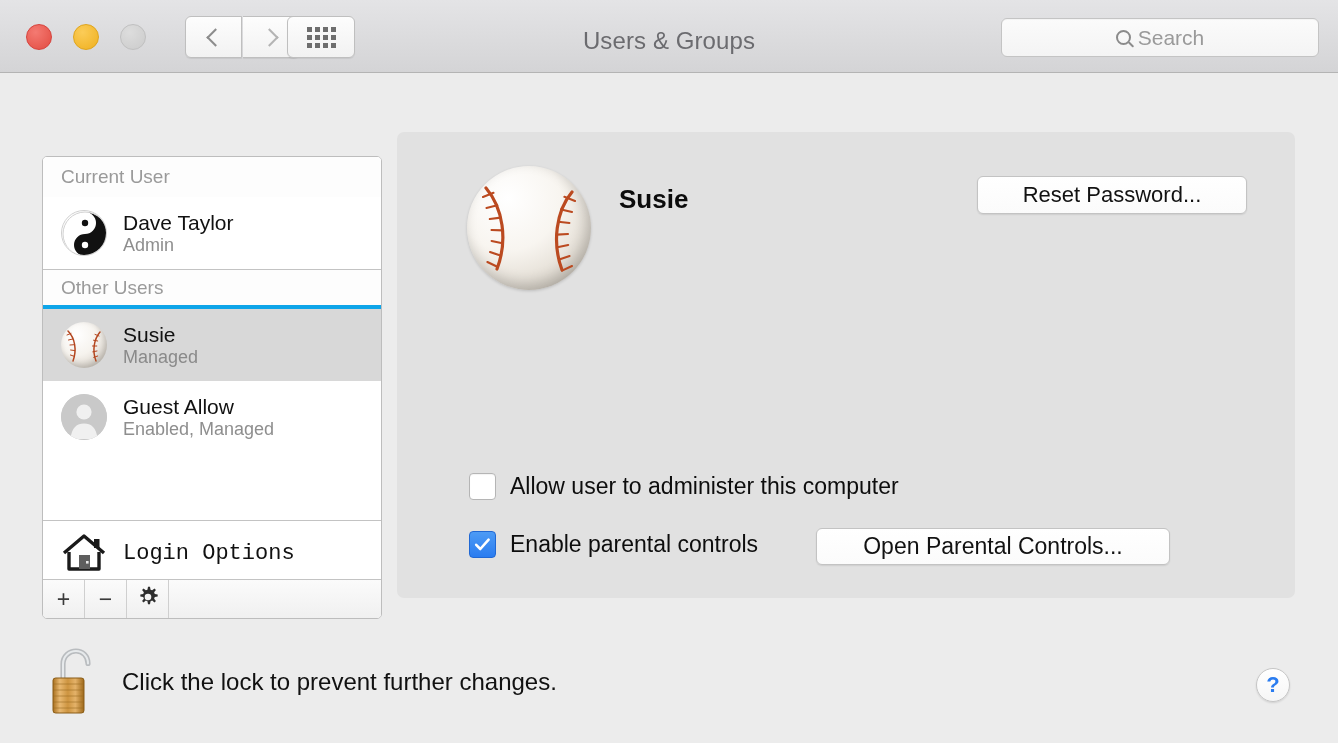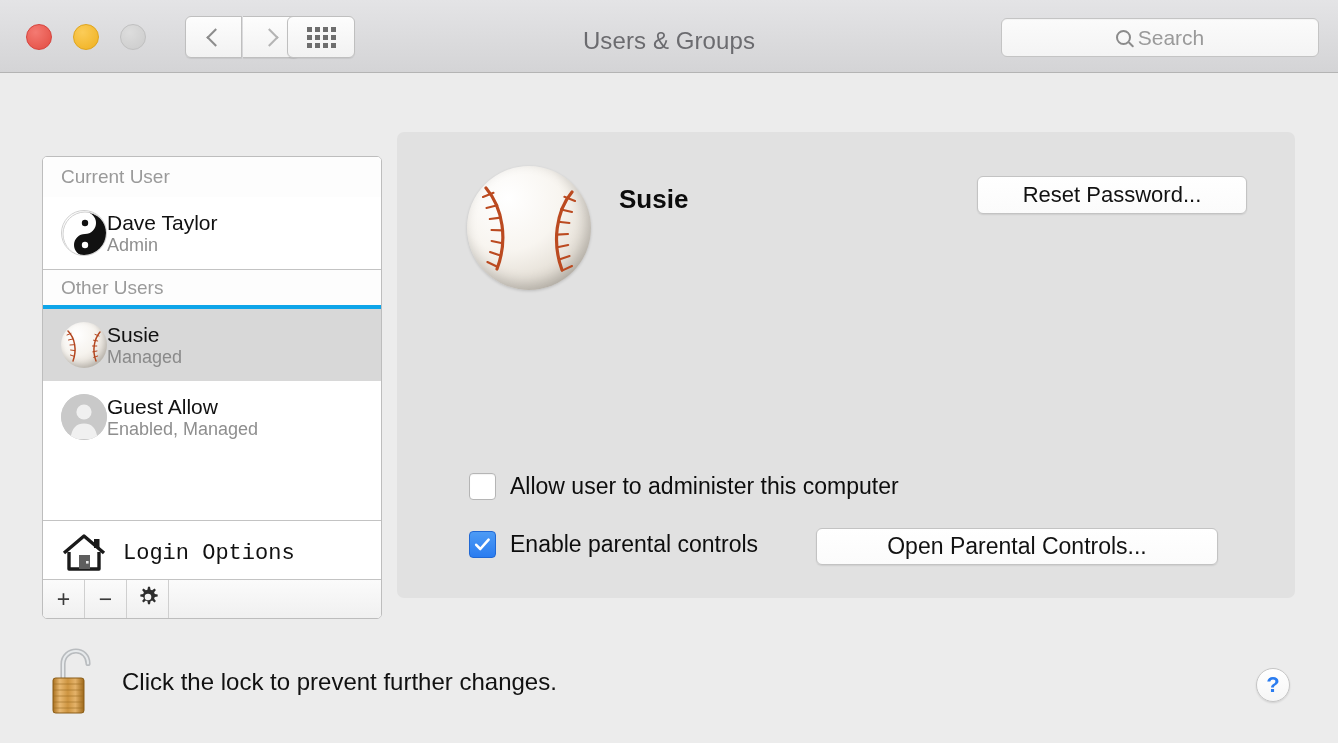--- a/index.html
+++ b/index.html
@@ -88,21 +88,21 @@
     overflow:hidden;
     margin-top:24px;
   }
   .group-head {
     height:40px; padding-left:18px; display:flex; align-items:center;
     font-size:19px; color:#9a9a9a; background:#fdfdfd;
   }
   .group-head.second { border-top:1px solid #c3c3c3; border-bottom:4px solid #0ea5e9; }
 
   .urow {
-    height:72px; display:flex; align-items:center; padding-left:18px; 
+    height:72px; display:flex; align-items:center; padding-left:18px; gap:16px;
     background:#ffffff;
   }
   .urow.selected { background:#d8d8d8; }
   .uava { width:46px; height:46px; flex:0 0 46px; border-radius:50%; position:relative; overflow:hidden; }
   .utext { display:flex; flex-direction:column; line-height:1.12; }
   .uname { font-size:21px; color:#111; }
   .usub  { font-size:18px; color:#8e8e8e; }
   .urow.selected .usub { color:#8a8a8a; }
 
   
@@ -177,21 +177,21 @@
     width:27px; height:27px; border-radius:4px; flex:0 0 27px;
     display:flex; align-items:center; justify-content:center;
   }
   .cbox.off { background:#ffffff; border:1px solid #b5b5b5; box-shadow:inset 0 1px 1px rgba(0,0,0,.05); }
   .cbox.on  { background:linear-gradient(to bottom,#4d9bf5,#2a7cf0); border:1px solid #2068d4; }
   .cbox.on svg { display:block; }
   .cb-label { font-size:23px; color:#0d0d0d; white-space:nowrap; }
 
   .parental-btn {
     position:absolute; left:419px; top:396px;
-    width:402px; height:37px;
+    width:354px; height:37px;
     background:linear-gradient(to bottom,#ffffff,#fbfbfb);
     border:1px solid #c3c3c3; border-radius:6px;
     display:flex; align-items:center; justify-content:center;
     font-size:23px; color:#121212;
     box-shadow:0 1px 1.5px rgba(0,0,0,.09);
   }
 
   
   .lock-icon { position:absolute; left:47px; top:645px; width:52px; height:72px; }
   .lock-icon svg { display:block; }

